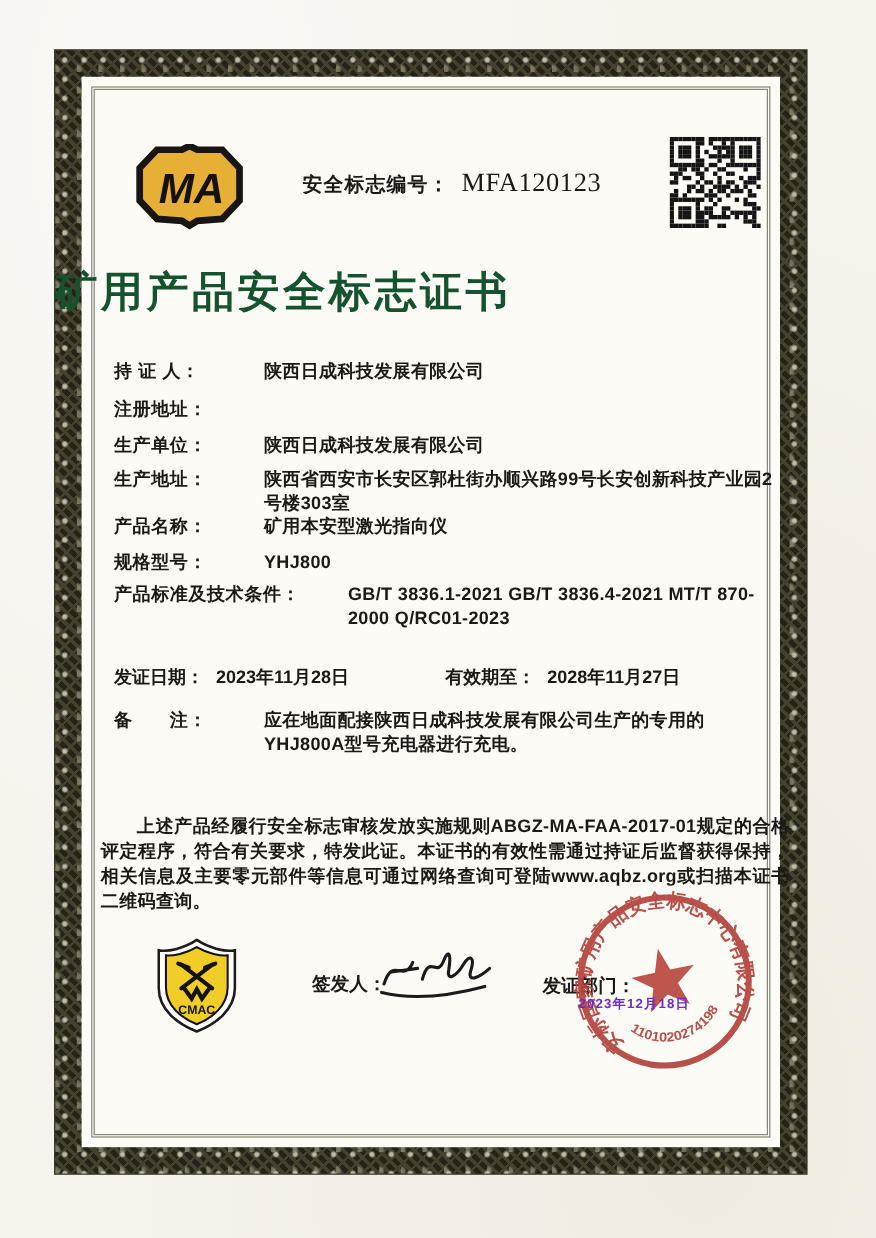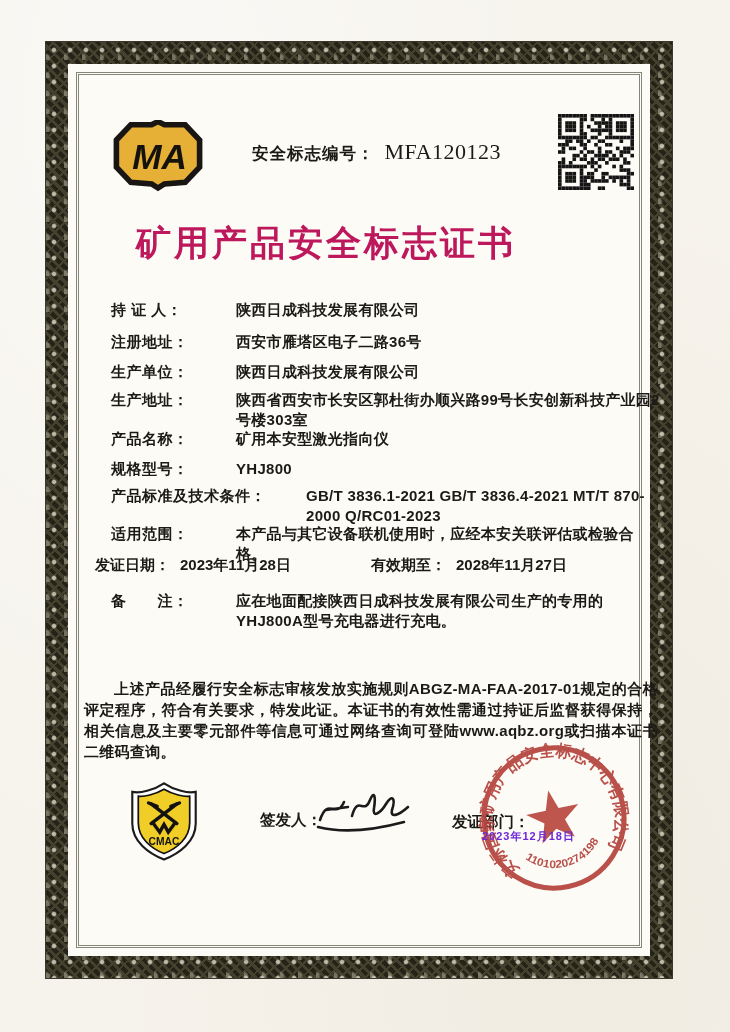--- a/index.html
+++ b/index.html
@@ -34,26 +34,26 @@
   .thin-frame { position:absolute; inset:30px; border:3px double #85857a; pointer-events:none; }
 
   .abs { position:absolute; }
 
   
   .ma-badge { left:64px; top:78px; width:96px; height:72px; }
   .cert-no { left:206px; top:97px; font-size:16.5px; font-weight:bold; letter-spacing:1px; white-space:nowrap; }
   .cert-no .num { font-family:"Liberation Serif", serif; font-weight:normal; font-size:22px; margin-left:10px; letter-spacing:.5px; }
   .qr { left:512px; top:72px; width:76px; height:76px; }
 
-  .title { left:0; top:178px; width:560px; text-align:center;
-           font-size:35px; font-weight:900; letter-spacing:3px; color:#be185d; }
+  .title { left:0; top:178px; width:560px; text-align:left;
+           font-size:35px; font-weight:900; letter-spacing:3px; color:#14532d; }
 
   
   .row { position:absolute; left:49px; display:flex; align-items:flex-start; font-size:15px; font-weight:bold; line-height:1.3; }
-  .row .label { min-width:85px; white-space:nowrap; letter-spacing:.5px;margin-left:16px; }
+  .row .label { min-width:85px; white-space:nowrap; letter-spacing:.5px; }
   .row .value { max-width:466px; letter-spacing:.3px;padding-left:40px; }
   .row-standards .value { max-width:392px; }
   .r1{top:258px} .r2{top:290px} .r3{top:320px} .r4{top:348px}
   .r5{top:387px} .r6{top:417px} .r7{top:444px} .r8{top:482px}
   .row-dates { top:513px; width:560px; height:20px; }
   .row-dates span { position:absolute; white-space:nowrap; }
   .d-l1{left:0} .d-v1{left:85px} .d-l2{left:276px} .d-v2{left:361px}
   .row-remark { top:549px;justify-content:center; }
 
   .statement {
@@ -332,45 +332,40 @@
     </svg>
 
   <div class="abs title">矿用产品安全标志证书</div>
 
   <div class="row r1">
     <span class="label">持 证 人：</span>
     <span class="value">陕西日成科技发展有限公司</span>
   </div>
   <div class="row r2">
     <span class="label">注册地址：</span>
-    <span class="value">西安市雁塔区电子二路36号</span>
   </div>
   <div class="row r3">
     <span class="label">生产单位：</span>
     <span class="value">陕西日成科技发展有限公司</span>
   </div>
   <div class="row r4">
     <span class="label">生产地址：</span>
     <span class="value">陕西省西安市长安区郭杜街办顺兴路99号长安创新科技产业园2号楼303室</span>
   </div>
   <div class="row r5">
     <span class="label">产品名称：</span>
     <span class="value">矿用本安型激光指向仪</span>
   </div>
   <div class="row r6">
     <span class="label">规格型号：</span>
     <span class="value">YHJ800</span>
   </div>
   <div class="row r7 row-standards">
     <span class="label">产品标准及技术条件：</span>
     <span class="value">GB/T 3836.1-2021 GB/T 3836.4-2021 MT/T 870-2000 Q/RC01-2023</span>
-  </div>
-  <div class="row r8">
-    <span class="label">适用范围：</span>
-    <span class="value">本产品与其它设备联机使用时，应经本安关联评估或检验合格。</span>
   </div>
 
   <div class="row row-dates">
     <span class="d-l1">发证日期：</span>
     <span class="d-v1">2023年11月28日</span>
     <span class="d-l2">有效期至：</span>
     <span class="d-v2">2028年11月27日</span>
   </div>
 
   <div class="row row-remark">

